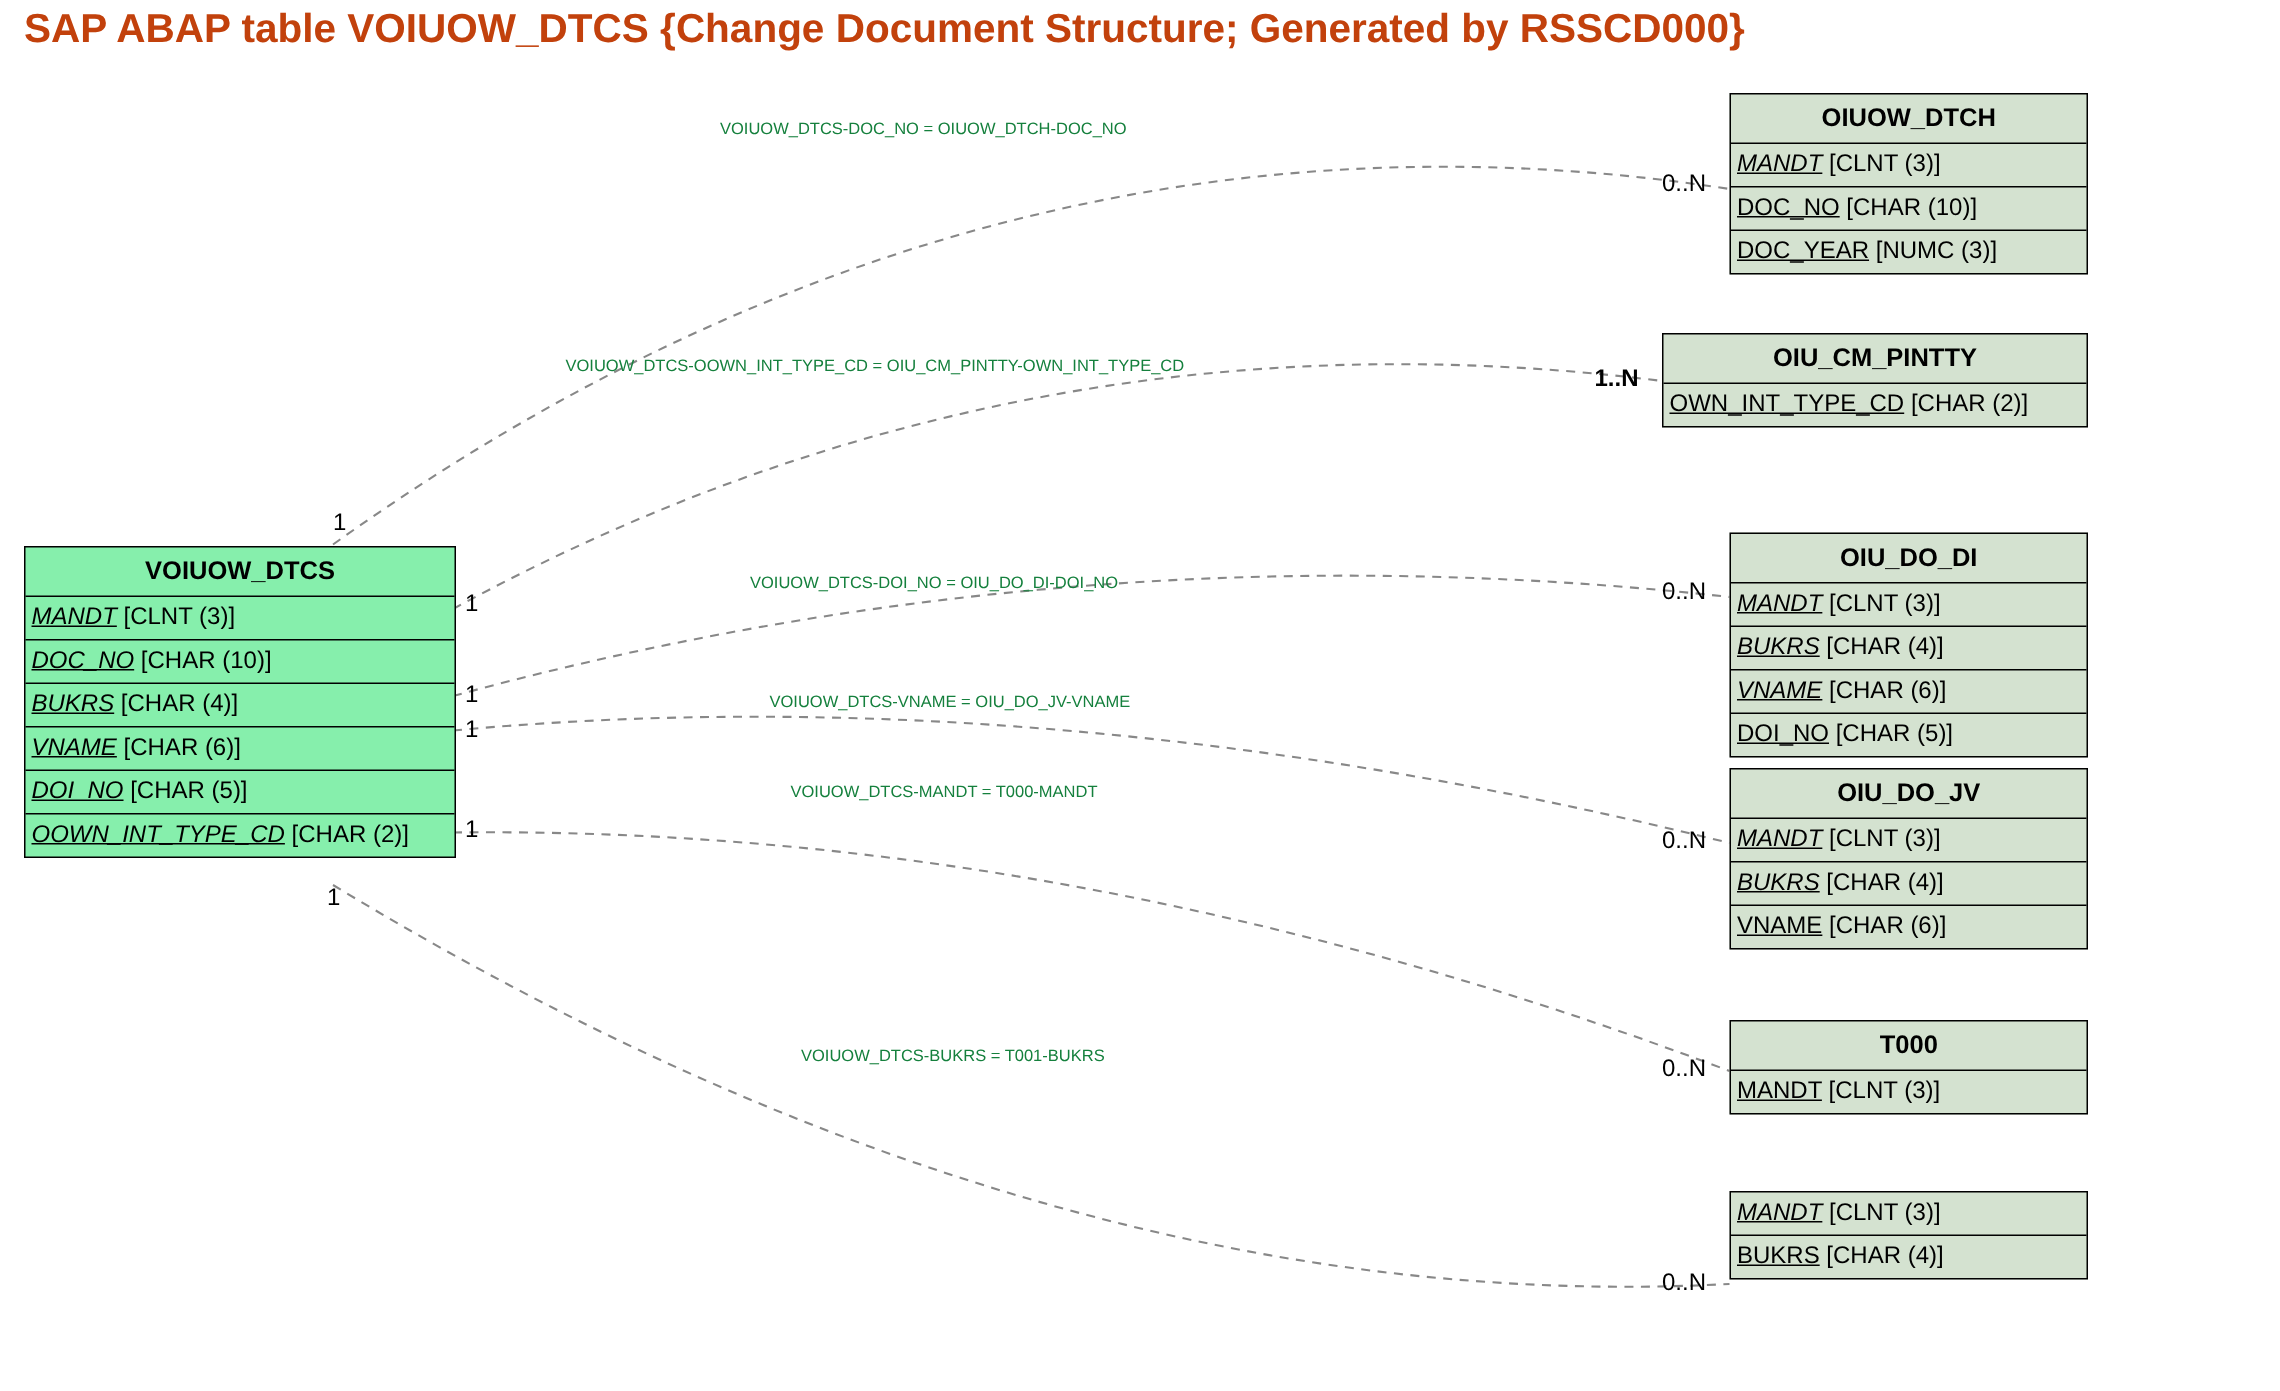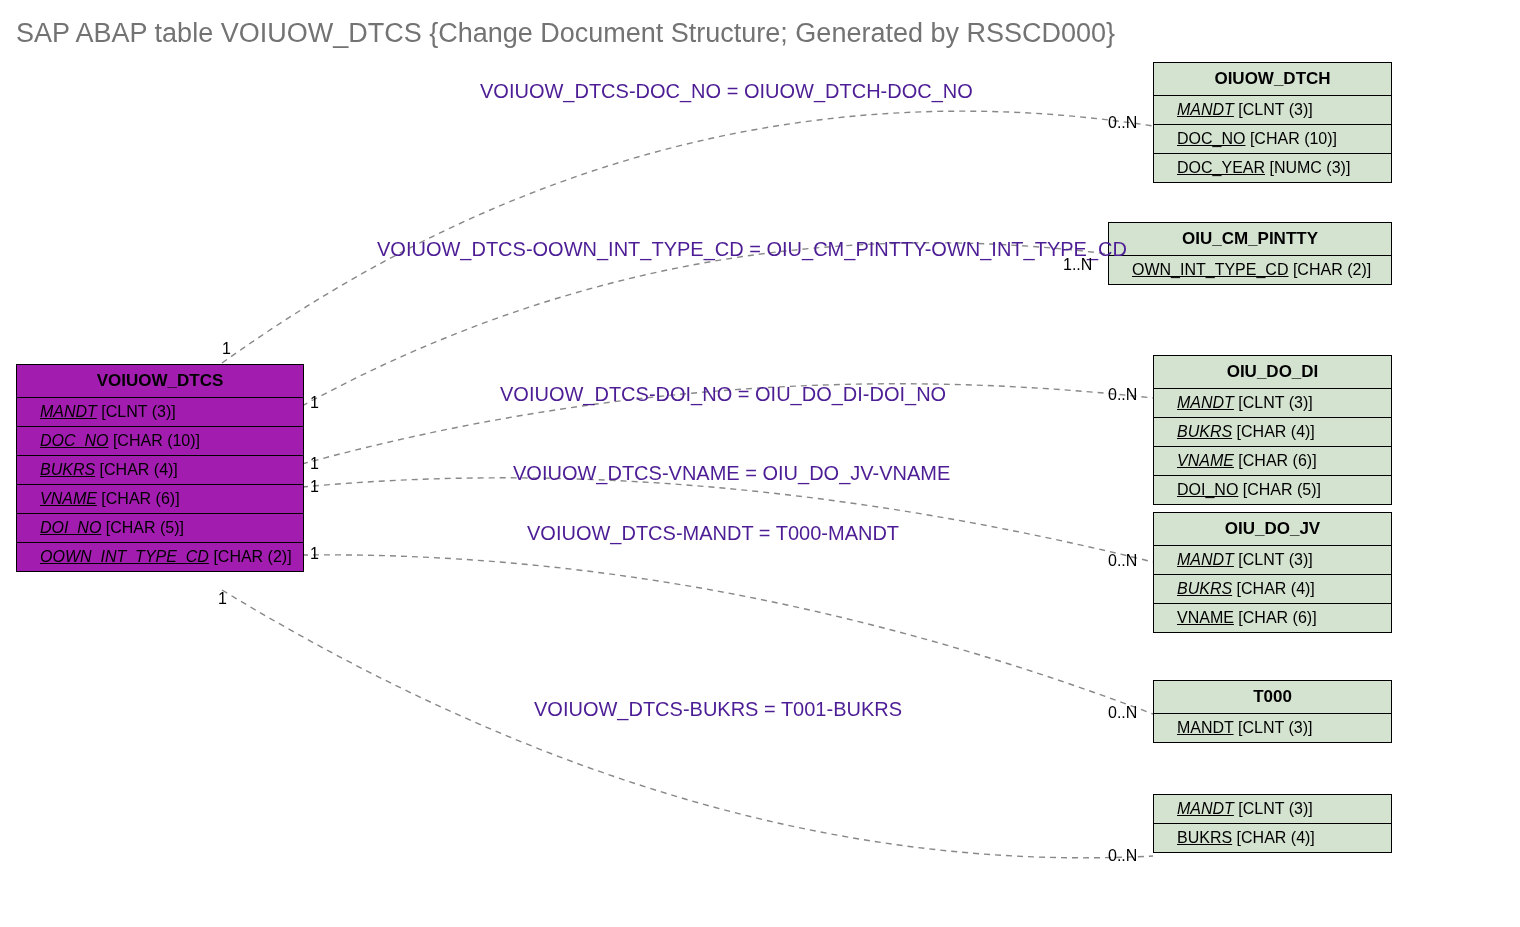--- a/index.html
+++ b/index.html
@@ -6,52 +6,52 @@
     margin: 0;
     padding: 0;
     background: #ffffff;
     font-family: Arial, Helvetica, sans-serif;
     width: 1520px;
     height: 927px;
     position: relative;
   }
   .title {
     position: absolute;
-    top: 18px;
+    top: 4px;
     left: 16px;
     font-size: 27px;
-    color: #737373;
-    font-weight: 400;
+    color: #c2410c;
+    font-weight: 700;
   }
   .entity {
     position: absolute;
     border: 1px solid #000;
     background: #d4e2d0;
   }
-  .entity-main { background: #a21caf; }
+  .entity-main { background: #86efac; }
   .entity-header {
     text-align: center;
     font-weight: bold;
     padding: 6px 26px;
     border-bottom: 1px solid #000;
     font-size: 17px;
   }
   .entity-row {
-    padding: 5px 10px 5px 23px;
+    padding: 5px 10px 5px 4px;
     font-size: 16px;
     text-align: left;
     white-space: nowrap;
   }
   .entity-row:not(:last-child) { border-bottom: 1px solid #000; }
   .entity-row .fld { text-decoration: underline; }
   .entity-row .fld.fk { font-style: italic; }
   .rel-label {
     position: absolute;
-    font-size: 20px;
-    color: #4c1d95;
+    font-size: 11px;
+    color: #15803d;
     white-space: nowrap;
   }
   .card-label {
     position: absolute;
     font-size: 16px;
     color: #000;
   }
   svg.lines {
     position: absolute;
     left: 0; top: 0;
@@ -130,17 +130,17 @@
 <div class="rel-label" style="left:534px; top:698px;">VOIUOW_DTCS-BUKRS = T001-BUKRS</div>
 
 <div class="card-label" style="left:222px; top:340px;">1</div>
 <div class="card-label" style="left:310px; top:394px;">1</div>
 <div class="card-label" style="left:310px; top:455px;">1</div>
 <div class="card-label" style="left:310px; top:478px;">1</div>
 <div class="card-label" style="left:310px; top:545px;">1</div>
 <div class="card-label" style="left:218px; top:590px;">1</div>
 
 <div class="card-label" style="left:1108px; top:114px;">0..N</div>
-<div class="card-label" style="left:1063px; top:256px;">1..N</div>
+<div class="card-label" style="left:1063px; top:244px;font-weight:bold;">1..N</div>
 <div class="card-label" style="left:1108px; top:386px;">0..N</div>
 <div class="card-label" style="left:1108px; top:552px;">0..N</div>
 <div class="card-label" style="left:1108px; top:704px;">0..N</div>
 <div class="card-label" style="left:1108px; top:847px;">0..N</div>
 
 </body></html>

